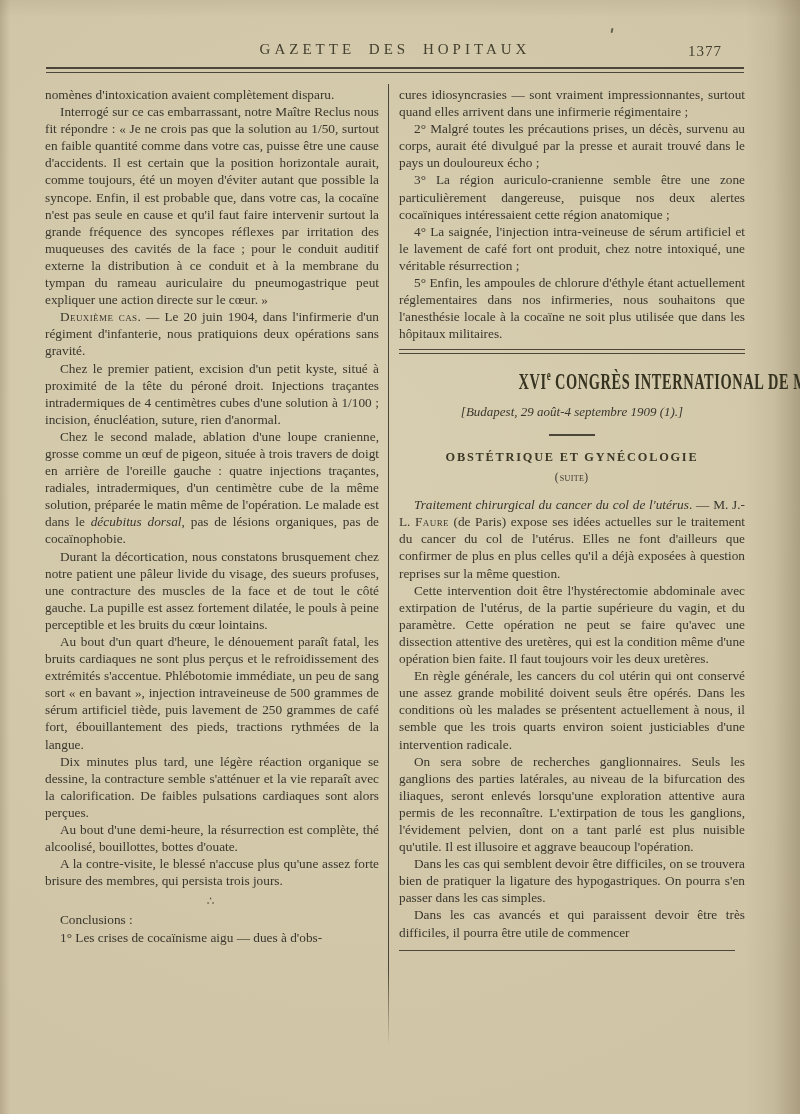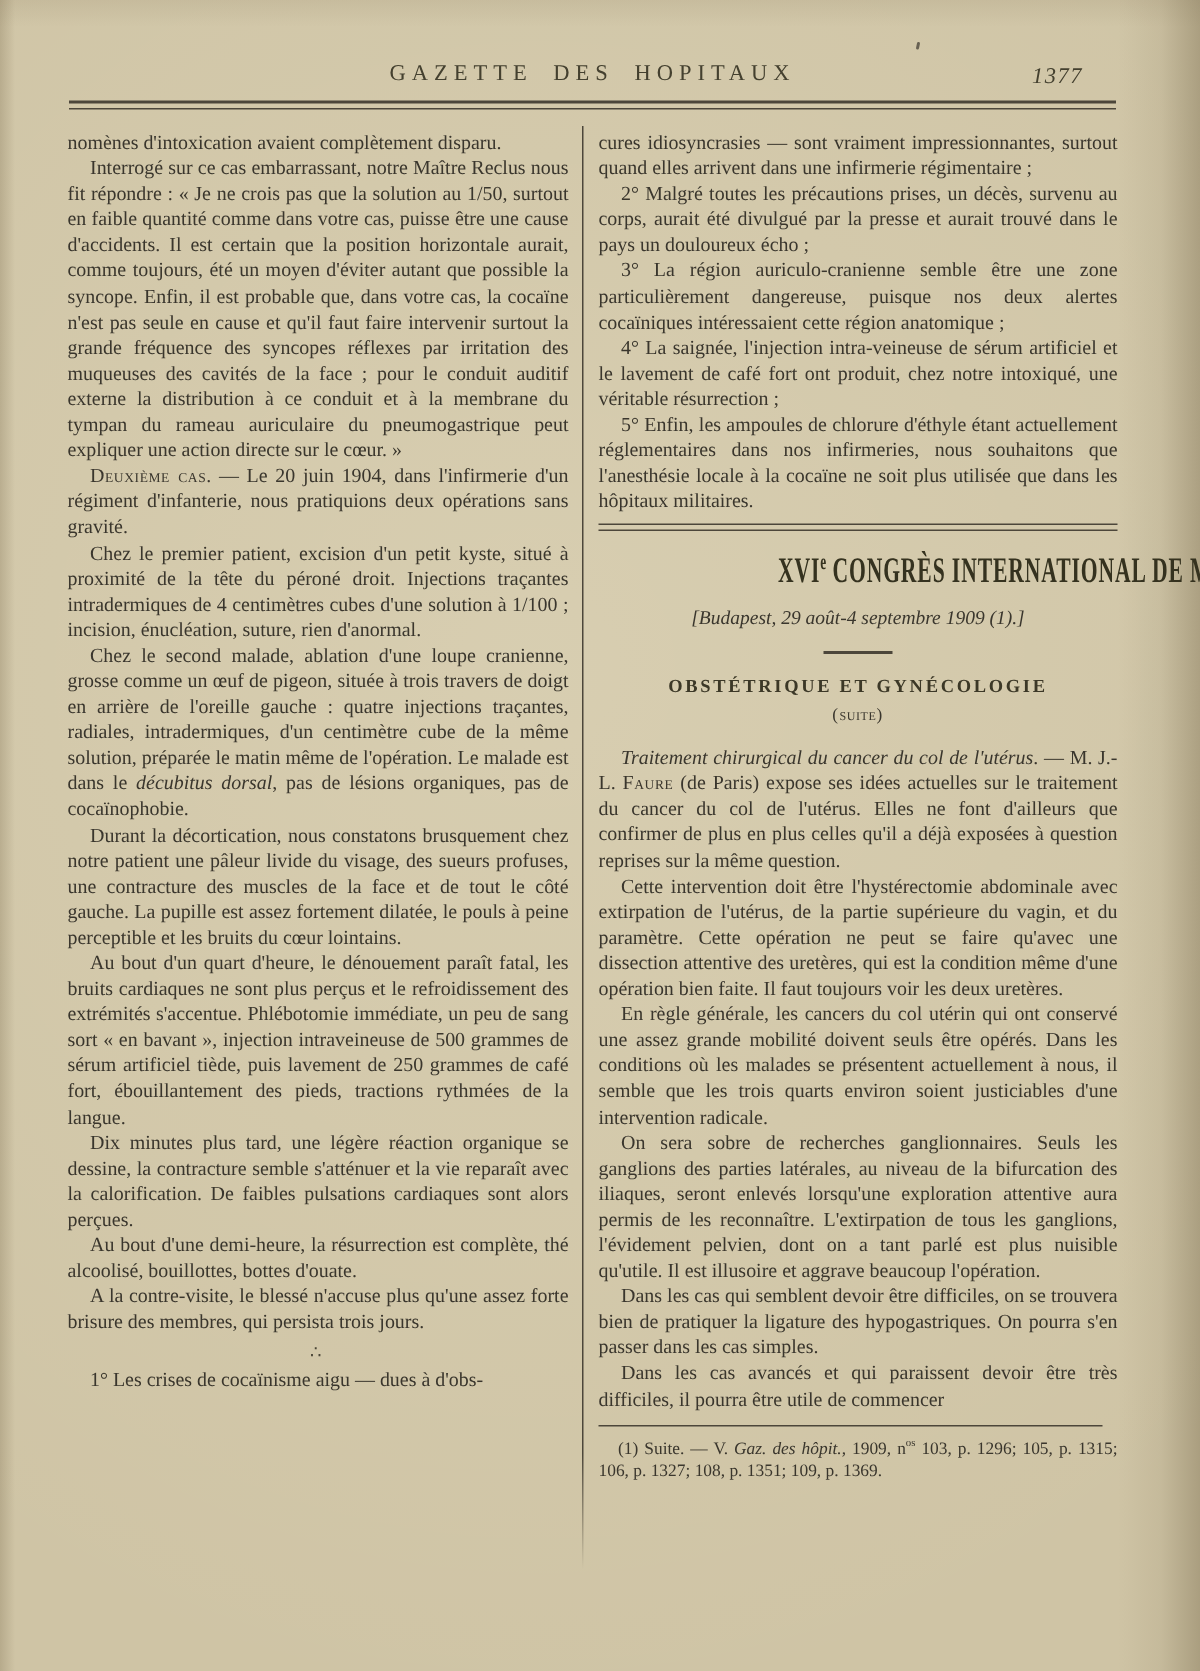--- a/index.html
+++ b/index.html
@@ -28,21 +28,21 @@
   
   .speck{position:absolute;left:611px;top:28px;width:2px;height:5px;background:rgba(58,54,45,.7);border-radius:1px;transform:rotate(12deg);}
 
   .masthead{position:absolute;left:46px;top:41px;width:698px;height:22px;}
   .journal-title{
     display:block;text-align:center;
     font-size:15px;letter-spacing:4px;word-spacing:6px;color:#44402f;
   }
   .page-number{
     position:absolute;right:22px;top:2px;
-    font-size:15px;letter-spacing:1px;color:#44402f;font-style:italic;
+    font-size:15px;letter-spacing:1px;color:#44402f;
   }
   .double-rule{
     position:absolute;left:46px;top:67px;width:698px;height:6px;
     border-top:2px solid var(--rule);
     border-bottom:1px solid var(--rule);
   }
   .col-divider{
     position:absolute;left:388px;top:84px;width:1px;height:962px;
     background:linear-gradient(180deg,var(--rule) 0 92%,rgba(76,70,58,0));
   }
@@ -117,20 +117,21 @@
         <p class="para"><span>Interrogé sur ce cas embarrassant, notre Maître Reclus nous fit répondre : « Je ne crois pas que la solution au 1/50, surtout en faible quantité comme dans votre cas, puisse être une cause d'accidents. Il est certain que la position horizontale aurait, comme toujours, été un moyen d'éviter autant que possible la syncope. Enfin, il est probable que, dans votre cas, la cocaïne n'est pas seule en cause et qu'il faut faire intervenir surtout la grande fréquence des syncopes réflexes par irritation des muqueuses des cavités de la face ; pour le conduit auditif externe la distribution à ce conduit et à la membrane du tympan du rameau auriculaire du pneumogastrique peut expliquer une action directe sur le cœur. »</span></p>
         <p class="para"><span class="s-sc">Deuxième cas</span><span>. — Le 20 juin 1904, dans l'infirmerie d'un régiment d'infanterie, nous pratiquions deux opérations sans gravité.</span></p>
         <p class="para"><span>Chez le premier patient, excision d'un petit kyste, situé à proximité de la tête du péroné droit. Injections traçantes intradermiques de 4 centimètres cubes d'une solution à 1/100 ; incision, énucléation, suture, rien d'anormal.</span></p>
         <p class="para"><span>Chez le second malade, ablation d'une loupe cranienne, grosse comme un œuf de pigeon, située à trois travers de doigt en arrière de l'oreille gauche : quatre injections traçantes, radiales, intradermiques, d'un centimètre cube de la même solution, préparée le matin même de l'opération. Le malade est dans le </span><span class="s-i">décubitus dorsal</span><span>, pas de lésions organiques, pas de cocaïnophobie.</span></p>
         <p class="para"><span>Durant la décortication, nous constatons brusquement chez notre patient une pâleur livide du visage, des sueurs profuses, une contracture des muscles de la face et de tout le côté gauche. La pupille est assez fortement dilatée, le pouls à peine perceptible et les bruits du cœur lointains.</span></p>
         <p class="para"><span>Au bout d'un quart d'heure, le dénouement paraît fatal, les bruits cardiaques ne sont plus perçus et le refroidissement des extrémités s'accentue. Phlébotomie immédiate, un peu de sang sort « en bavant », injection intraveineuse de 500 grammes de sérum artificiel tiède, puis lavement de 250 grammes de café fort, ébouillantement des pieds, tractions rythmées de la langue.</span></p>
         <p class="para"><span>Dix minutes plus tard, une légère réaction organique se dessine, la contracture semble s'atténuer et la vie reparaît avec la calorification. De faibles pulsations cardiaques sont alors perçues.</span></p>
         <p class="para"><span>Au bout d'une demi-heure, la résurrection est complète, thé alcoolisé, bouillottes, bottes d'ouate.</span></p>
         <p class="para"><span>A la contre-visite, le blessé n'accuse plus qu'une assez forte brisure des membres, qui persista trois jours.</span></p>
         <p class="para asterism"><span>∴</span></p>
+        <p class="para"><span>Conclusions :</span></p>
         <p class="para"><span>1° Les crises de cocaïnisme aigu — dues à d'obs-</span></p>
       </div>
 
     <div class="column col-right">
       <div>
           <p class="para noindent"><span>cures idiosyncrasies — sont vraiment impressionnantes, surtout quand elles arrivent dans une infirmerie régimentaire ;</span></p>
           <p class="para"><span>2° Malgré toutes les précautions prises, un décès, survenu au corps, aurait été divulgué par la presse et aurait trouvé dans le pays un douloureux écho ;</span></p>
           <p class="para"><span>3° La région auriculo-cranienne semble être une zone particulièrement dangereuse, puisque nos deux alertes cocaïniques intéressaient cette région anatomique ;</span></p>
           <p class="para"><span>4° La saignée, l'injection intra-veineuse de sérum artificiel et le lavement de café fort ont produit, chez notre intoxiqué, une véritable résurrection ;</span></p>
           <p class="para"><span>5° Enfin, les ampoules de chlorure d'éthyle étant actuellement réglementaires dans nos infirmeries, nous souhaitons que l'anesthésie locale à la cocaïne ne soit plus utilisée que dans les hôpitaux militaires.</span></p>
@@ -150,17 +151,16 @@
       <div>
           <p class="para"><span class="s-i">Traitement chirurgical du cancer du col de l'utérus</span><span>. — M. J.-L. </span><span class="s-sc">Faure</span><span> (de Paris) expose ses idées actuelles sur le traitement du cancer du col de l'utérus. Elles ne font d'ailleurs que confirmer de plus en plus celles qu'il a déjà exposées à question reprises sur la même question.</span></p>
           <p class="para"><span>Cette intervention doit être l'hystérectomie abdominale avec extirpation de l'utérus, de la partie supérieure du vagin, et du paramètre. Cette opération ne peut se faire qu'avec une dissection attentive des uretères, qui est la condition même d'une opération bien faite. Il faut toujours voir les deux uretères.</span></p>
           <p class="para"><span>En règle générale, les cancers du col utérin qui ont conservé une assez grande mobilité doivent seuls être opérés. Dans les conditions où les malades se présentent actuellement à nous, il semble que les trois quarts environ soient justiciables d'une intervention radicale.</span></p>
           <p class="para"><span>On sera sobre de recherches ganglionnaires. Seuls les ganglions des parties latérales, au niveau de la bifurcation des iliaques, seront enlevés lorsqu'une exploration attentive aura permis de les reconnaître. L'extirpation de tous les ganglions, l'évidement pelvien, dont on a tant parlé est plus nuisible qu'utile. Il est illusoire et aggrave beaucoup l'opération.</span></p>
           <p class="para"><span>Dans les cas qui semblent devoir être difficiles, on se trouvera bien de pratiquer la ligature des hypogastriques. On pourra s'en passer dans les cas simples.</span></p>
           <p class="para"><span>Dans les cas avancés et qui paraissent devoir être très difficiles, il pourra être utile de commencer</span></p>
         </div>
 
       <div class="footnote-rule"></div>
-      <p class="footnote"><span>(1) Suite. — V. </span><span class="s-i">Gaz. des hôpit.</span><span>, 1909, n</span><span class="s-sup">os</span><span> 103, p. 1296; 105, p. 1315; 106, p. 1327; 108, p. 1351; 109, p. 1369.</span></p>
     </div>
 
   </div>
 </div>
 
 </body></html>

